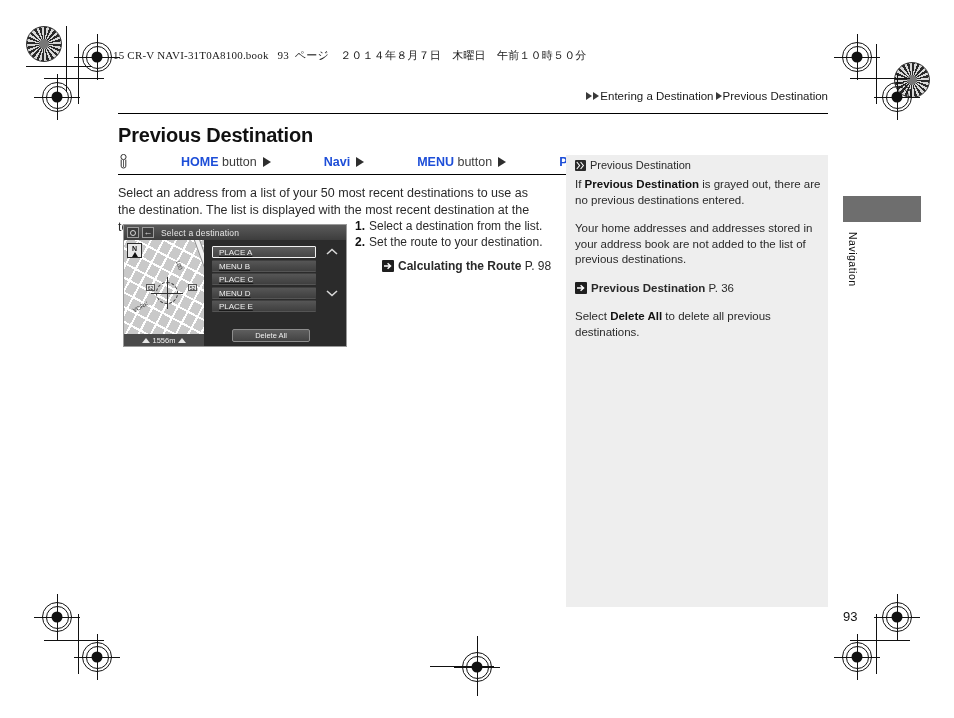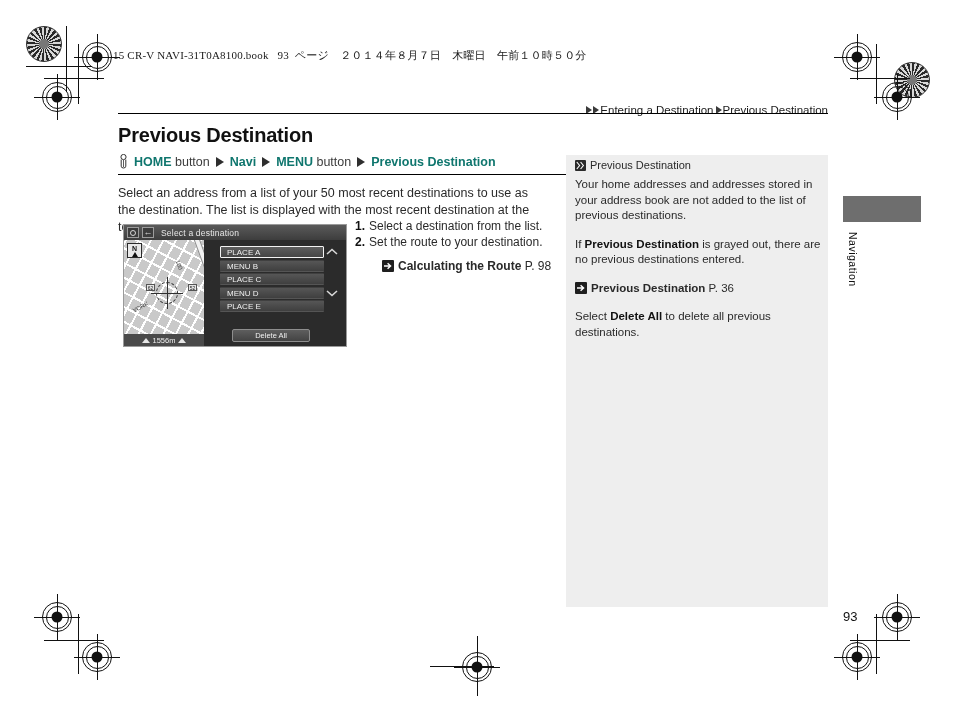--- a/index.html
+++ b/index.html
@@ -78,21 +78,21 @@
     font-size: 11px;
     letter-spacing: 0.2px;
     color: #1a1a1a;
     white-space: nowrap;
   }
   .book-line .jp { font-family: "DejaVu Sans", sans-serif; }
 
   
   .breadcrumb {
     position: absolute;
-    right: 126px; top: 104px;
+    right: 126px; top: 90px;
     font-size: 11.5px;
     color: #1a1a1a;
     white-space: nowrap;
     display: flex;
     align-items: center;
     gap: 0px;
   }
   .tri {
     display: inline-block;
     width: 0; height: 0;
@@ -122,21 +122,21 @@
   
   .navpath {
     position: absolute;
     left: 118px; top: 154px;
     font-size: 12.5px;
     display: flex;
     align-items: center;
     white-space: nowrap;
     color: #3b3b3b;
   }
-  .navpath b { color: #0f766e; }
+  .navpath b { color: #1d4ed8; margin-left: 47px; }
   .hand-icon {
     display: inline-block;
     width: 11px; height: 15px;
     margin-right: 5px;
     position: relative;
   }
   .navpath .tri2 {
     display: inline-block;
     width: 0; height: 0;
     border-left: 8px solid #2e2e2e;
@@ -310,21 +310,22 @@
     border: 1px solid #555;
     box-sizing: border-box;
     font-size: 5px;
     line-height: 6px;
     text-align: center;
     color: #222;
   }
   .ns-list {
     flex: 1;
     position: relative;
-    padding: 6px 0 0 16px;
+    padding: 6px 0 0 8px;
+    text-decoration: underline;
   }
   .ns-item {
     height: 12px;
     margin-bottom: 1.5px;
     width: 104px;
     background: linear-gradient(#565656, #3f3f3f);
     color: #efefef;
     font-size: 8px;
     line-height: 12px;
     padding-left: 6px;
@@ -616,22 +617,22 @@
 <div class="sidepanel">
   <div class="sp-head">
     <span class="chevbox">
       <svg width="9" height="9" viewBox="0 0 9 9">
         <path d="M0.8 1 L3.6 4.5 L0.8 8 M4.6 1 L7.4 4.5 L4.6 8" fill="none" stroke="#ffffff" stroke-width="1.1"></path>
       </svg>
     </span>
     <span>Previous Destination</span>
   </div>
   <div class="sp-body">
+    <p class="sp-p"><span>If </span><b>Previous Destination</b><span> is grayed out, there are no previous destinations entered.</span></p>
     <p class="sp-p">Your home addresses and addresses stored in your address book are not added to the list of previous destinations.</p>
-    <p class="sp-p"><span>If </span><b>Previous Destination</b><span> is grayed out, there are no previous destinations entered.</span></p>
     <div class="sp-ref">
       <span class="refbox">
         <svg width="10" height="10" viewBox="0 0 10 10">
           <path d="M1 5 H7 M4.6 2.2 L7.6 5 L4.6 7.8" fill="none" stroke="#ffffff" stroke-width="1.4"></path>
         </svg>
       </span><b>Previous Destination</b>
       <span>P. 36</span>
     </div>
     <p class="sp-p"><span>Select </span><b>Delete All</b><span> to delete all previous destinations.</span></p>
   </div>

